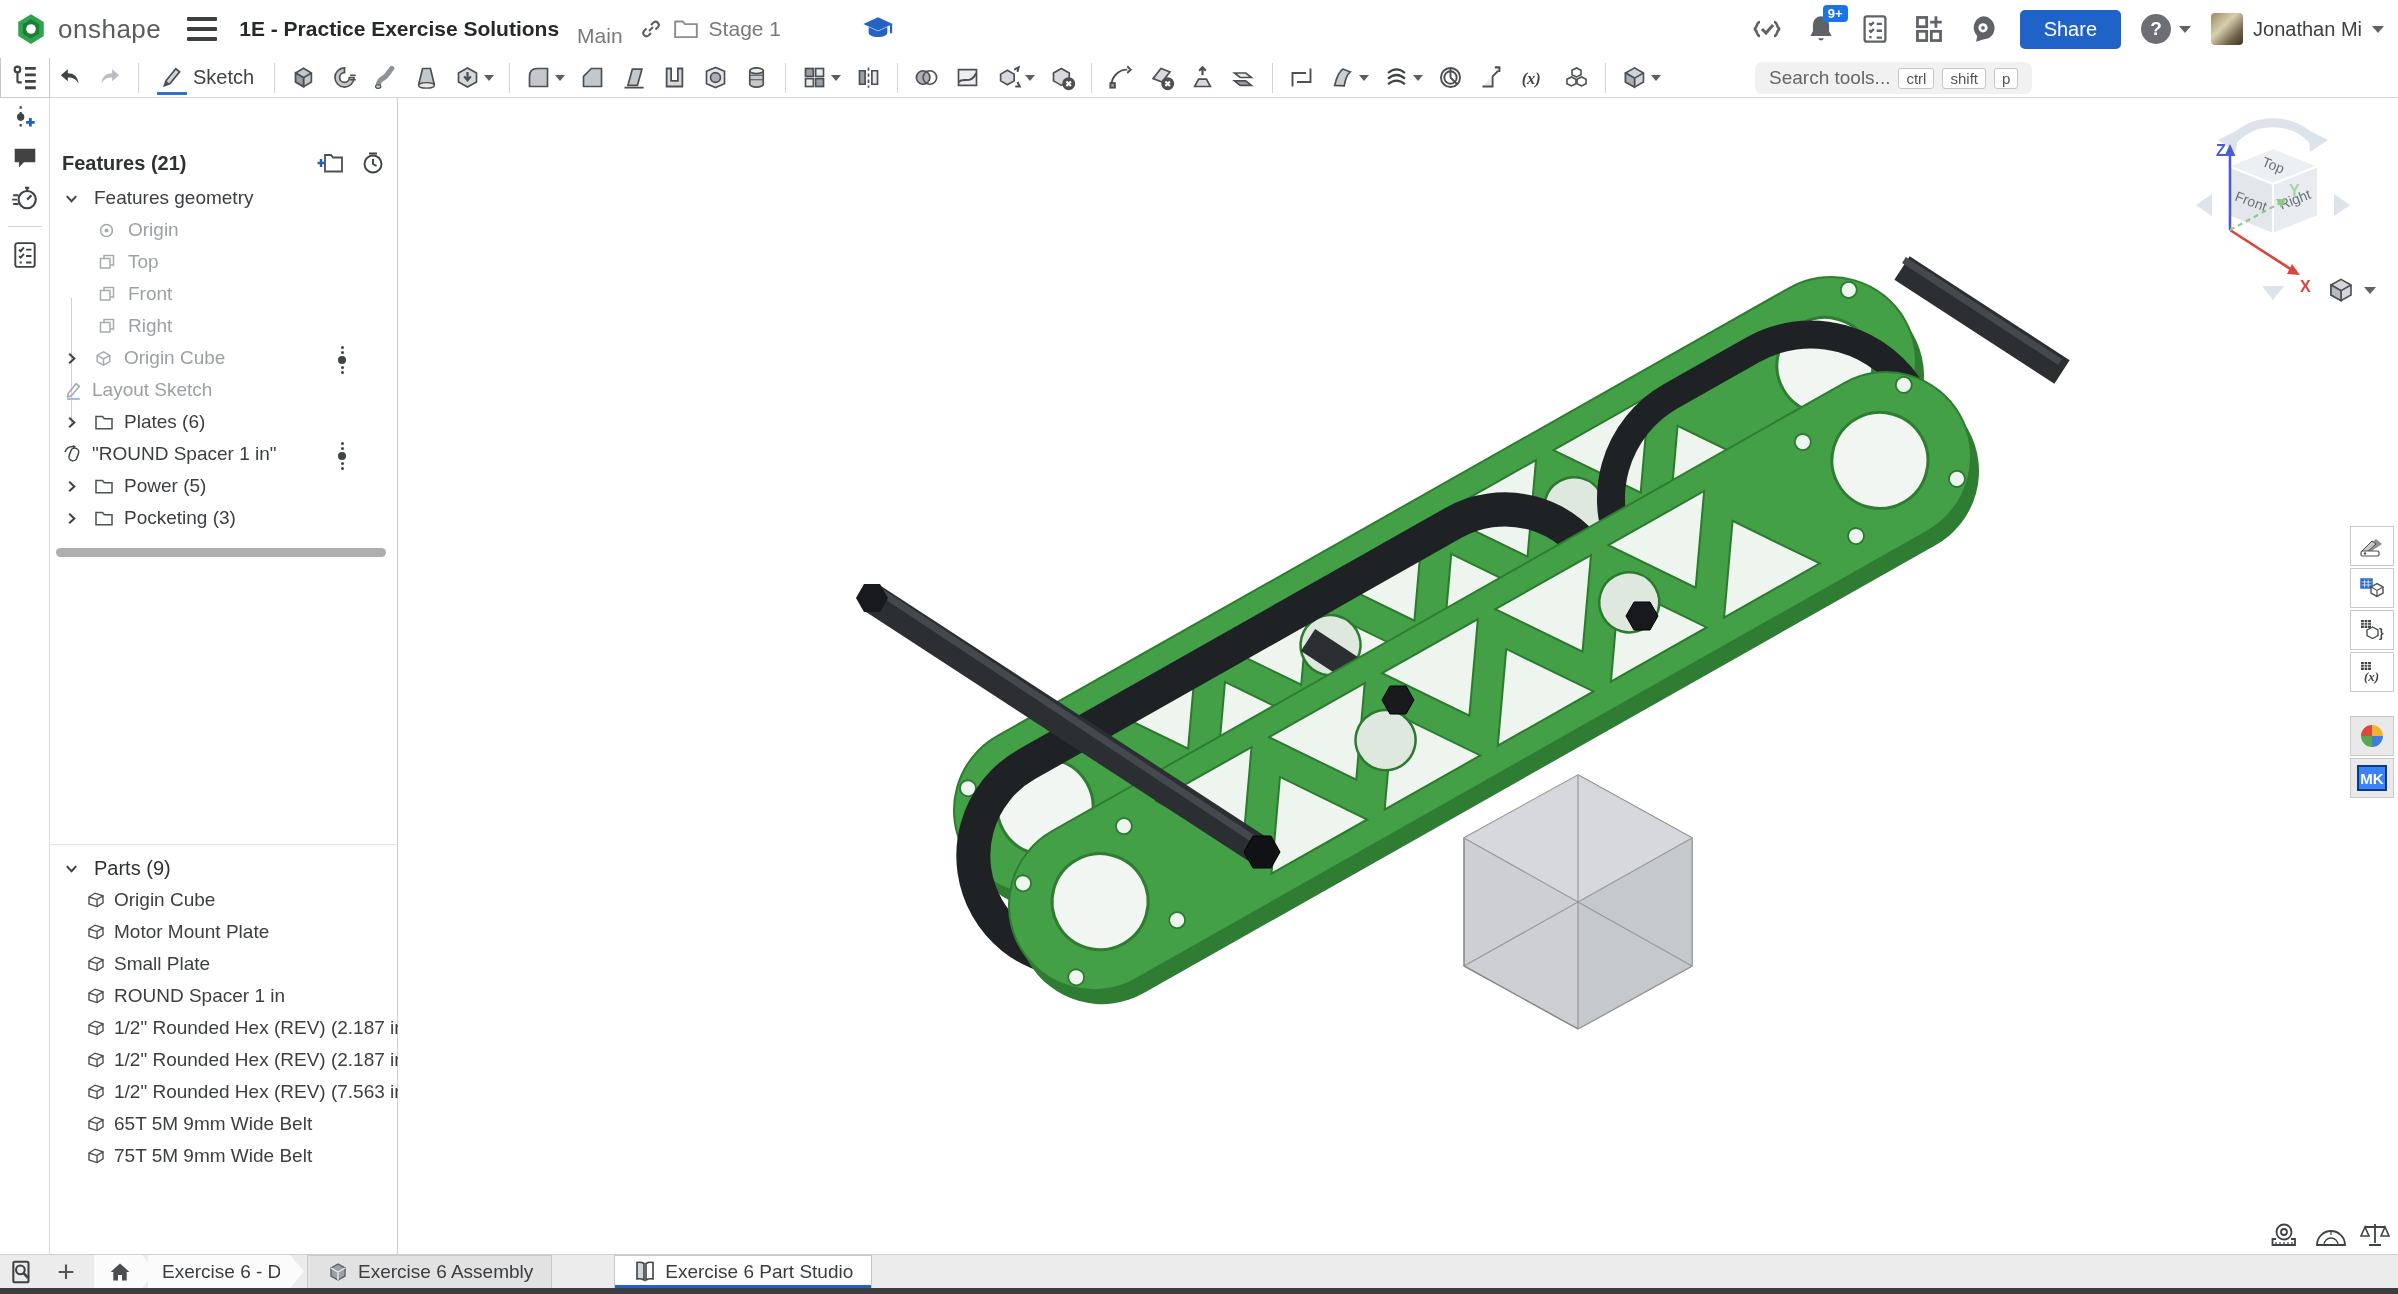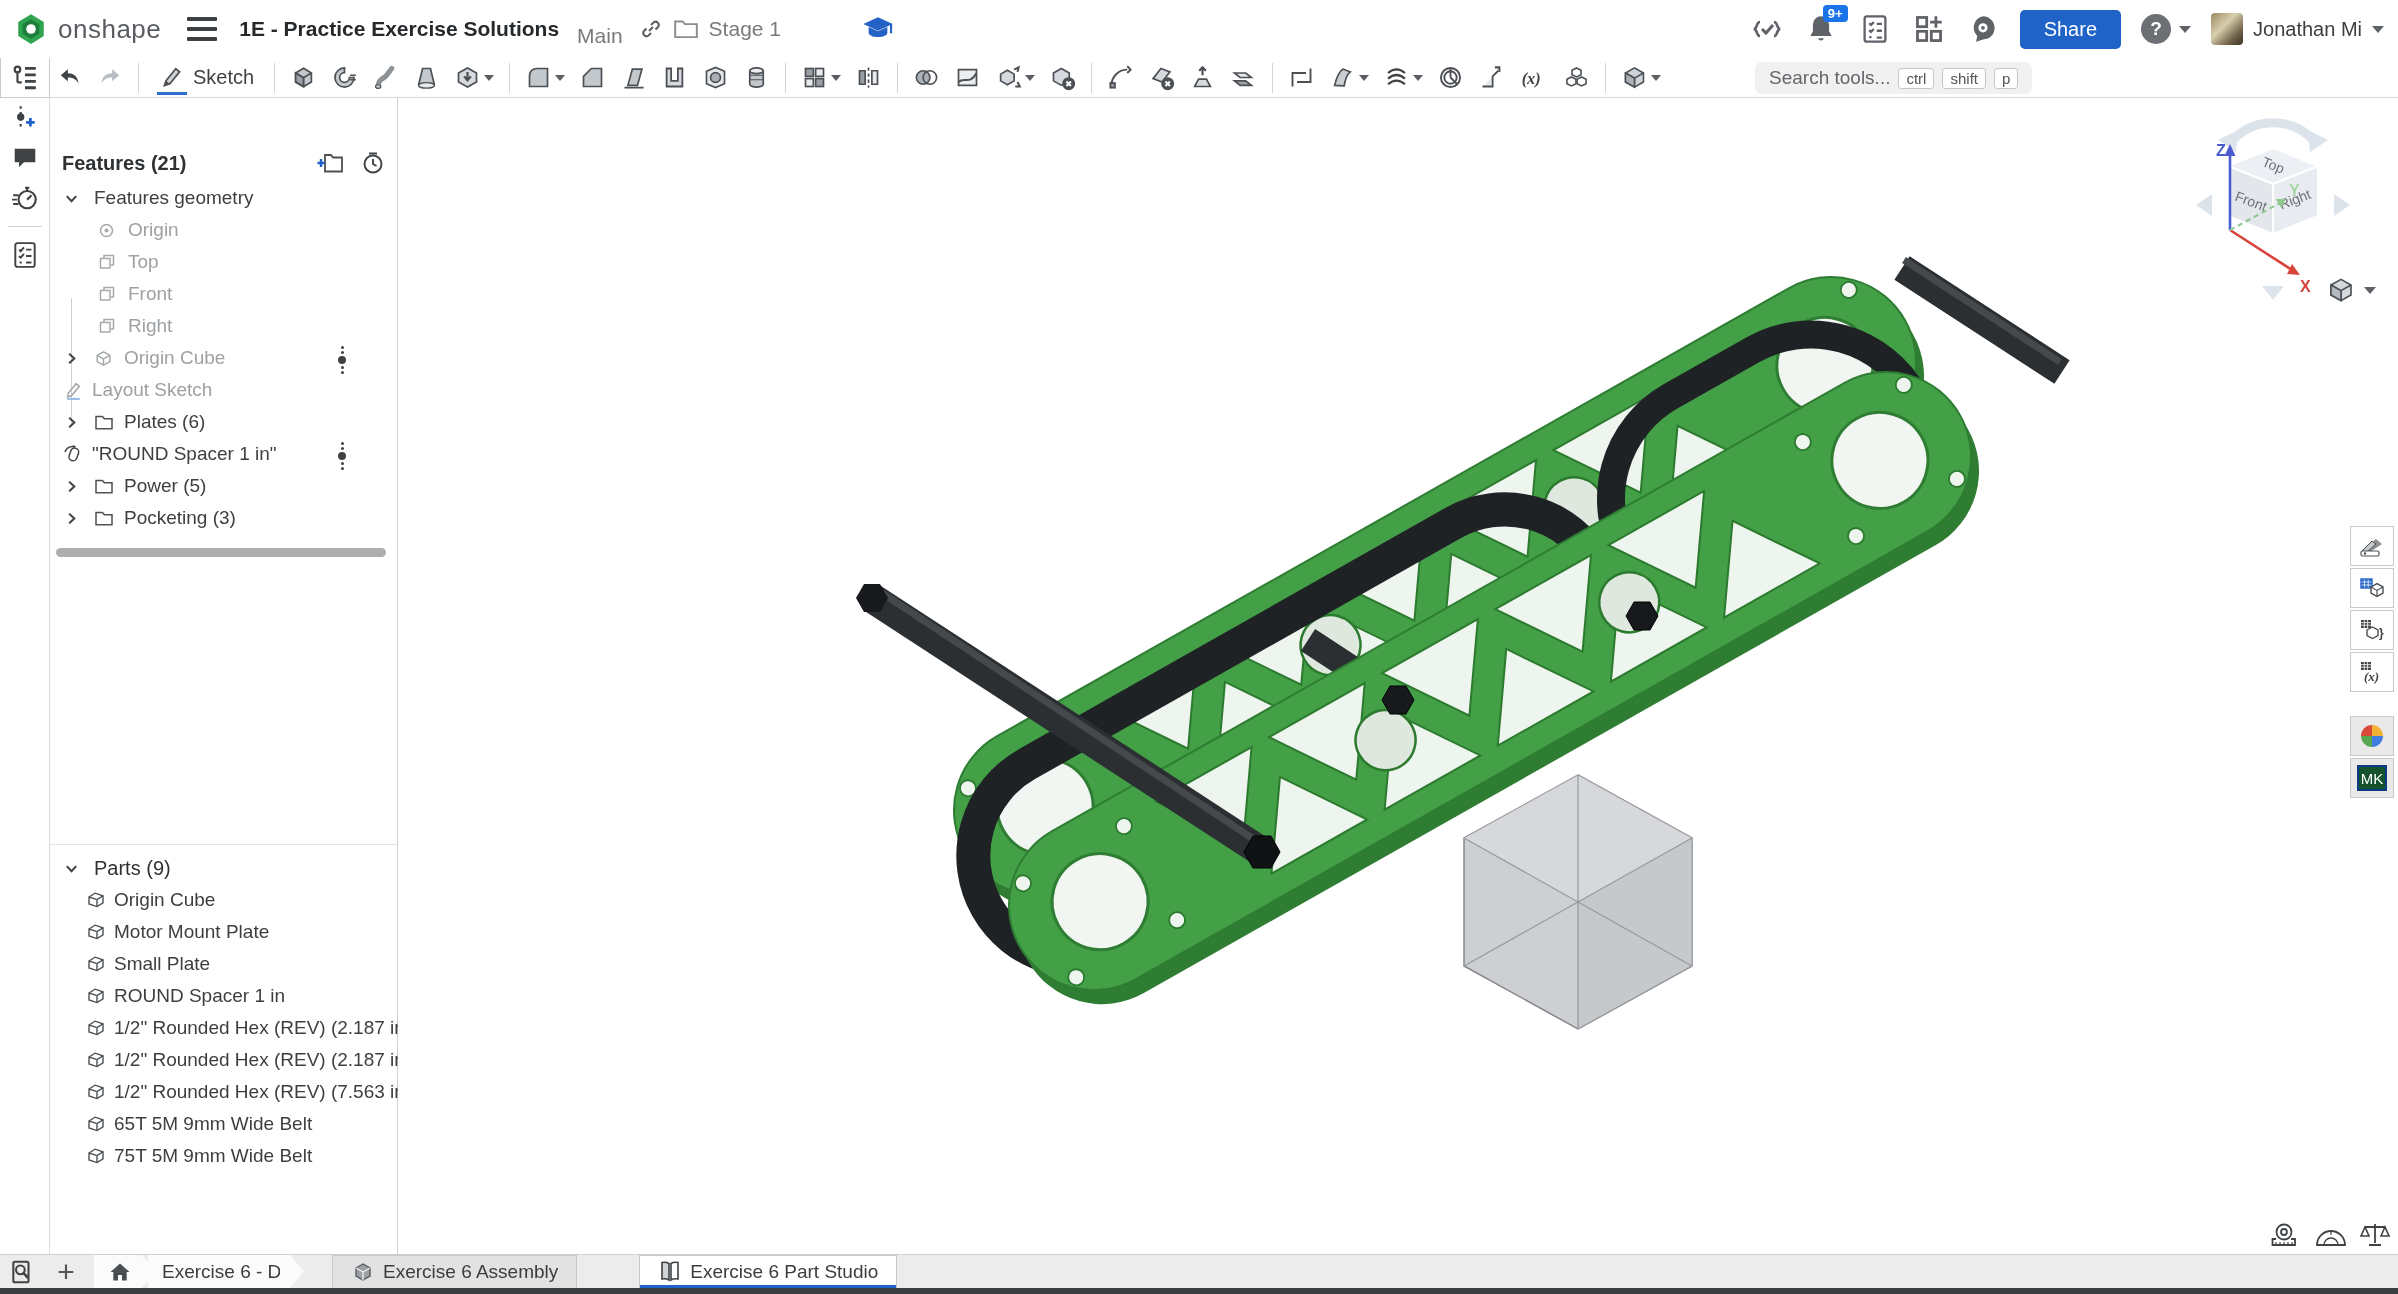--- a/index.html
+++ b/index.html
@@ -87,21 +87,21 @@
   
   #viewport{position:absolute;left:398px;top:98px;width:2000px;height:1156px;background:#fff;overflow:hidden;}
   #model-svg{position:absolute;left:0;top:0;}
   #view-cube{position:absolute;left:1790px;top:10px;width:170px;height:200px;cursor:pointer;}
   #display-style{position:absolute;left:1922px;top:176px;display:flex;align-items:center;gap:8px;cursor:pointer;
                  background:transparent;border:none;}
   #right-strip{position:absolute;left:1952px;top:428px;width:44px;display:flex;flex-direction:column;gap:2px;}
   .rs-btn{width:44px;height:40px;background:#fff;border:1px solid #c9c9c9;display:flex;align-items:center;justify-content:center;cursor:pointer;}
   .rs-gap{height:20px;}
   .rs-app{width:44px;height:40px;background:#e9e9e9;border:1px solid #c9c9c9;display:flex;align-items:center;justify-content:center;cursor:pointer;}
-  .mk-box{width:30px;height:26px;background:#14532d;border:2px solid #0d3a85;color:#fff;font-weight:400;font-size:15px;
+  .mk-box{width:30px;height:26px;background:#3b82f6;border:2px solid #0d3a85;color:#fff;font-weight:700;font-size:15px;
           display:flex;align-items:center;justify-content:center;}
   #vp-bottom-tools{position:absolute;left:1872px;top:1122px;display:flex;gap:10px;align-items:center;}
   .vbt{width:34px;height:30px;display:flex;align-items:center;justify-content:center;cursor:pointer;}
 
   
   #tab-bar{position:absolute;left:0;top:1254px;width:2398px;height:34px;background:#ececec;border-top:1px solid #cfcfcf;
            display:flex;align-items:stretch;}
   .bb-btn{width:44px;display:flex;align-items:center;justify-content:center;cursor:pointer;}
   .plus-btn{font-size:30px;color:#555;font-weight:400;line-height:1;}
   .tab{display:flex;align-items:center;gap:8px;font-size:19px;color:#3a3d40;cursor:pointer;}
@@ -925,21 +925,21 @@
   </div>
   <div class="bb-btn plus-btn">+</div>
   <div class="tab arrow" style="margin-left:6px;">
     <svg width="24" height="22" viewBox="0 0 24 22">
         <path d="M12 2.5 21.5 11 h-2.8 v8.5 H14 v-5.5 h-4 v5.5 H5.3 V11 H2.5 Z" fill="#4a4e52"></path>
       </svg>
   </div>
   <div class="tab arrow" id="tab-doc" style="margin-left:-8px;">
     <span class="tab-label">Exercise 6 - Dir</span>
   </div>
-  <div class="tab rect" style="margin-left:28px;">
+  <div class="tab rect" style="margin-left:3px;">
     <span>
       <svg width="24" height="24" viewBox="0 0 24 24" stroke="#5a5e62" stroke-width="1.4">
           <path d="M5 8 l7-4 7 4 v8 l-7 4 -7-4 Z" fill="#9aa0a5"></path>
           <path d="M5 8 l7 4 7-4 M12 12 v8" fill="none" stroke="#e8e8e8"></path>
         </svg>
     </span>
     <span class="tab-label">Exercise 6 Assembly</span>
   </div>
   <div class="tab rect active" style="margin-left:62px;">
     <span>

